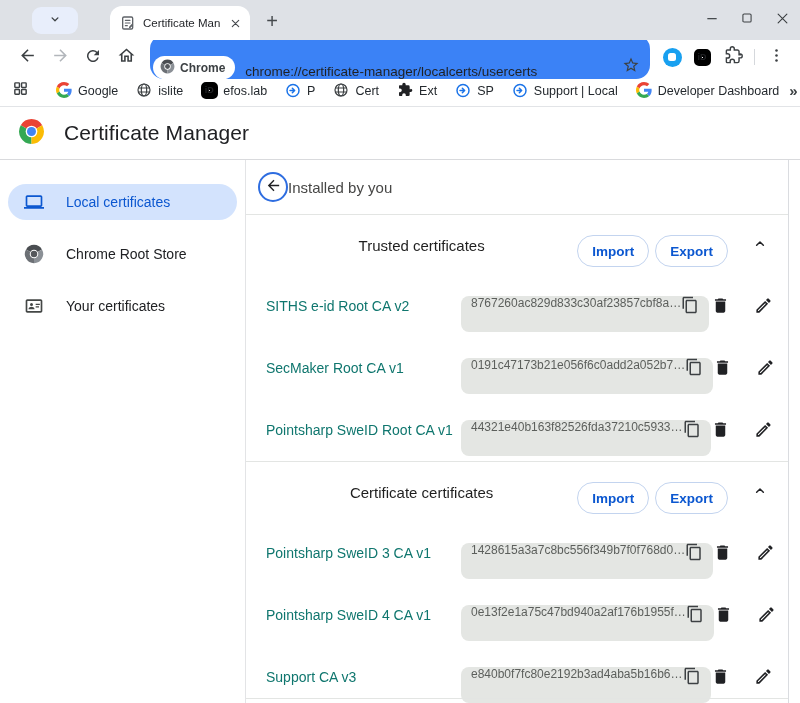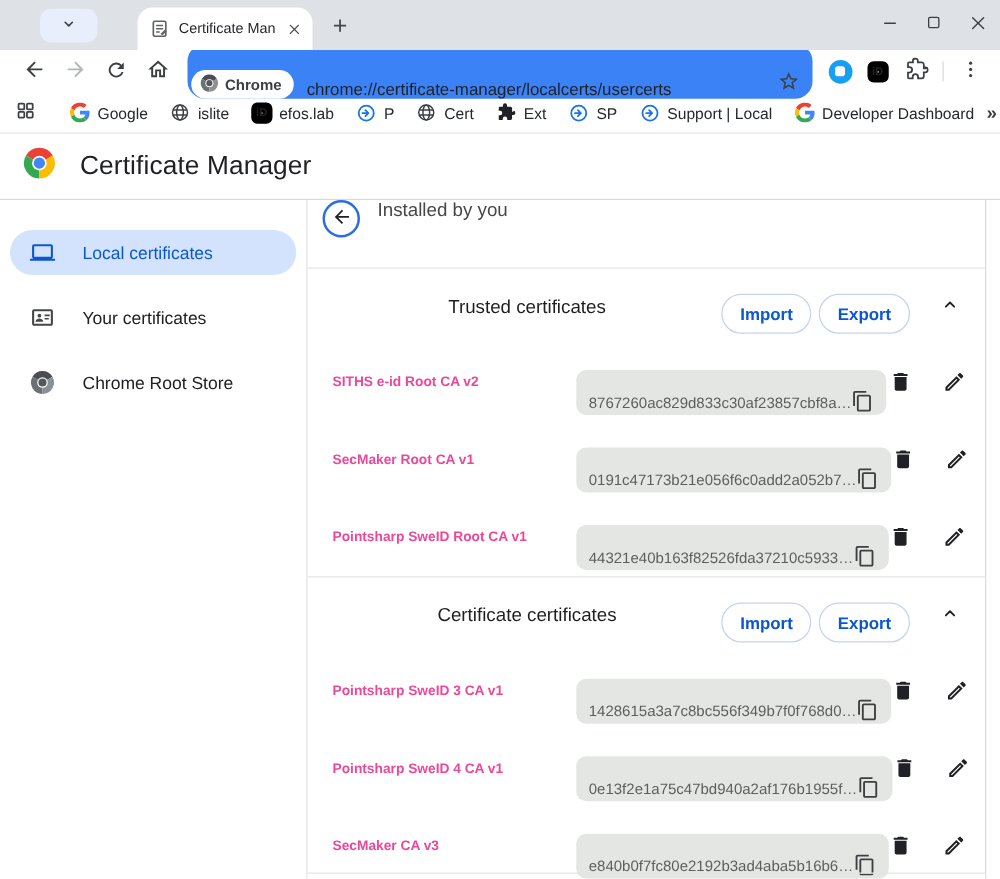--- a/index.html
+++ b/index.html
@@ -55,38 +55,38 @@
   
   .body { display:flex; height:543px; }
   .sidebar { width:246px; border-right:1px solid #e3e4e6; padding-top:8px; flex-shrink:0; }
   .side-item { height:36px; margin:16px 8px; border-radius:18px; display:flex; align-items:center;
     padding-left:16px; gap:22px; font-size:14px; font-weight:500; color:#202124; cursor:pointer; }
   .side-item .s-icon { width:20px; height:20px; display:flex; }
   .side-item.selected { background:var(--pill,#d3e3fd); color:var(--accent,#0b57d0); }
 
   .main { flex:1; margin-right:11px; border-right:1px solid #dadce0; position:relative; min-width:0;
     display:flex; flex-direction:column; }
-  .content-header { height:54px; display:flex; padding-left:12px; gap:14px; flex-shrink:0; }
+  .content-header { height:54px; display:flex; align-items:center; padding-left:12px; flex-shrink:0; }
   .back-btn { width:30px; height:30px; border-radius:50%; border:2px solid #2e6de0; background:#fff;
     display:flex; align-items:center; justify-content:center; cursor:pointer; flex-shrink:0; }
   .subpage-title { font-size:15px; color:#474746; }
 
   section { border-top:1px solid #e3e5e3; }
   .sec-head { height:60px; display:flex; align-items:center; padding:0 14px 0 20px; }
   .sec-title { flex:1; font-size:15px; color:#1f1f1f; font-weight:400;text-align:center; }
   .pill-btn { height:32px; min-width:64px; padding:0 14px; border-radius:16px; border:1px solid #c3d4ef;
     background:#fff; color:var(--accent,#0b57d0); font-weight:600; font-size:13.5px; font-family:inherit; cursor:pointer;margin-top:12px; }
   .pill-btn + .pill-btn { margin-left:6px; }
   .collapse-btn { margin-left:18px; width:28px; height:28px; border:none; background:none;
     display:flex; align-items:center; justify-content:center; cursor:pointer; }
 
   .cert-row { height:62px; display:flex; align-items:center; padding:0 14px 0 20px; }
-  .cert-name { flex:0 0 195px; font-size:11px; color:#ec4899;font-weight:bold; }
+  .cert-name { flex:0 0 195px; font-size:14px; color:#0f766e; }
   .hash-chip { flex:0 0 238px; height:36px; background:var(--chipbg,#e4e6e3); border-radius:8px;
-    display:flex; align-items:center; padding:16px 8px 0 10px;margin-top:16px; }
+    display:flex; padding:0 8px 0 10px;margin-top:16px; }
   .hash-text { flex:1; font-size:12px; color:#5c5f5c; white-space:nowrap; overflow:hidden; }
   .copy-btn { width:20px; height:20px; border:none; background:none; padding:0; display:flex; cursor:pointer; flex-shrink:0; }
   .row-actions { margin-left:auto; display:flex; gap:23px; }
   .icon-btn { width:20px; height:20px; border:none; background:none; padding:0; display:flex; cursor:pointer; }
   .bottom-divider { position:absolute; left:0; right:0; bottom:4px; border-top:1px solid #e3e5e3; }
 </style>
 </head>
 <body>
 
 <div class="window">
@@ -312,41 +312,41 @@
         <div class="side-item selected">
     <span class="s-icon">
             <svg viewBox="0 0 24 24" width="20" height="20" fill="#0b57d0">
               <path d="M20 18c1.1 0 2-.9 2-2V6c0-1.1-.9-2-2-2H4c-1.1 0-2 .9-2 2v10c0 1.1.9 2 2 2H0v2h24v-2h-4zM4 6h16v10H4V6z"></path>
             </svg>
           </span>
     <span class="s-label">Local certificates</span>
   </div>
         <div class="side-item">
     <span class="s-icon">
-            <svg viewBox="0 0 24 24" width="20" height="20" fill="#444746">
-              <path d="M20 4H4c-1.1 0-2 .9-2 2v12c0 1.1.9 2 2 2h16c1.1 0 2-.9 2-2V6c0-1.1-.9-2-2-2zm0 14H4V6h16v12z"></path>
-              <circle cx="9" cy="10.2" r="1.8"></circle>
-              <path d="M12.6 15.5c0-1.8-2.4-2.6-3.6-2.6s-3.6.8-3.6 2.6v.5h7.2v-.5z"></path>
-              <path d="M14 9.2h5v1.5h-5zM14 12.4h4v1.5h-4z"></path>
-            </svg>
-          </span>
-    <span class="s-label">Your certificates</span>
-  </div>
-        <div class="side-item">
-    <span class="s-icon">
             <svg viewBox="0 0 24 24" width="20" height="20">
               <circle cx="12" cy="12" r="11" fill="#fff"></circle>
               <path d="M12 12L2.47 6.5A11 11 0 0 1 21.53 6.5Z" fill="#4a4d51"></path>
               <path d="M12 12L2.47 6.5A11 11 0 0 0 12 23Z" fill="#6c7075"></path>
               <path d="M12 12L12 23A11 11 0 0 0 21.53 6.5Z" fill="#8b9096"></path>
               <circle cx="12" cy="12" r="5.1" fill="#fff"></circle>
               <circle cx="12" cy="12" r="3.9" fill="#55585c"></circle>
             </svg>
           </span>
     <span class="s-label">Chrome Root Store</span>
+  </div>
+        <div class="side-item">
+    <span class="s-icon">
+            <svg viewBox="0 0 24 24" width="20" height="20" fill="#444746">
+              <path d="M20 4H4c-1.1 0-2 .9-2 2v12c0 1.1.9 2 2 2h16c1.1 0 2-.9 2-2V6c0-1.1-.9-2-2-2zm0 14H4V6h16v12z"></path>
+              <circle cx="9" cy="10.2" r="1.8"></circle>
+              <path d="M12.6 15.5c0-1.8-2.4-2.6-3.6-2.6s-3.6.8-3.6 2.6v.5h7.2v-.5z"></path>
+              <path d="M14 9.2h5v1.5h-5zM14 12.4h4v1.5h-4z"></path>
+            </svg>
+          </span>
+    <span class="s-label">Your certificates</span>
   </div>
       </nav>
     <main class="main">
       <div class="content-header">
         <button class="back-btn">
           <span><svg width="17" height="17" viewBox="0 0 24 24" fill="#202124">
                 <path d="M20 11H7.8l5.6-5.6L12 4l-8 8 8 8 1.4-1.4L7.8 13H20v-2z"></path>
               </svg></span>
         </button>
         <span class="subpage-title">Installed by you</span>
@@ -487,21 +487,21 @@
                       </svg></span>
       </button>
       <button class="icon-btn">
         <span><svg width="19" height="19" viewBox="0 0 24 24" fill="#202124">
                         <path d="M14.06 9.02l.92.92L5.92 19H5v-.92l9.06-9.06M17.66 3c-.25 0-.51.1-.7.29l-1.83 1.83 3.75 3.75 1.83-1.83c.39-.39.39-1.02 0-1.41l-2.34-2.34c-.2-.2-.45-.29-.71-.29zm-3.6 3.19L3 17.25V21h3.75L17.81 9.94l-3.75-3.75z"></path>
                       </svg></span>
       </button>
     </div>
   </div>
               <div class="cert-row">
-    <span class="cert-name">SecMaker CA v3</span>
+    <span class="cert-name">Support CA v3</span>
     <div class="hash-chip">
       <span class="hash-text">e840b0f7fc80e2192b3ad4aba5b16b6…</span>
       <button class="copy-btn">
         <span><svg width="18" height="18" viewBox="0 0 24 24" fill="#3c4043">
                         <path d="M16 1H4c-1.1 0-2 .9-2 2v14h2V3h12V1zm3 4H8c-1.1 0-2 .9-2 2v14c0 1.1.9 2 2 2h11c1.1 0 2-.9 2-2V7c0-1.1-.9-2-2-2zm0 16H8V7h11v14z"></path>
                       </svg></span>
       </button>
     </div>
     <div class="row-actions">
       <button class="icon-btn">

